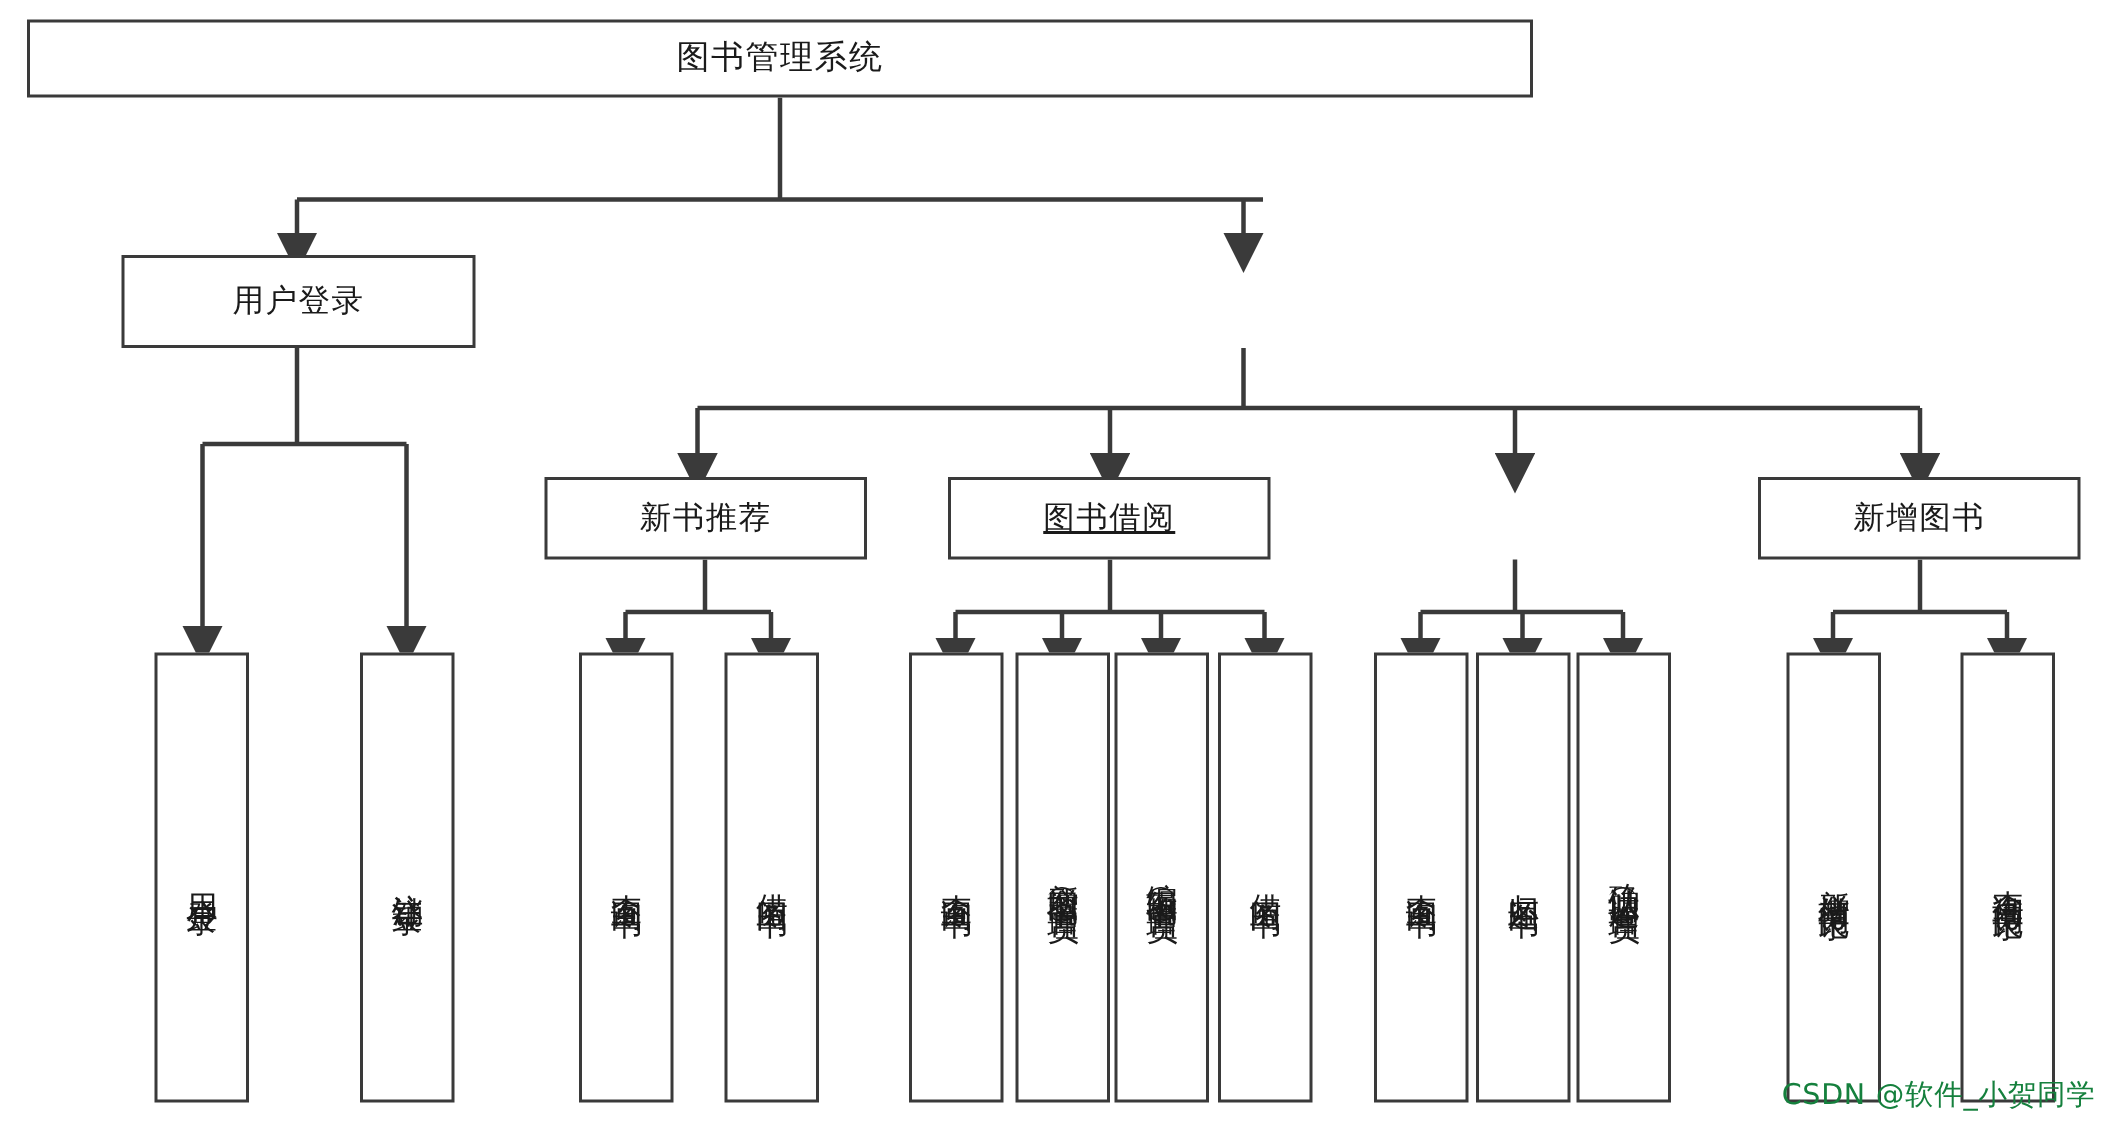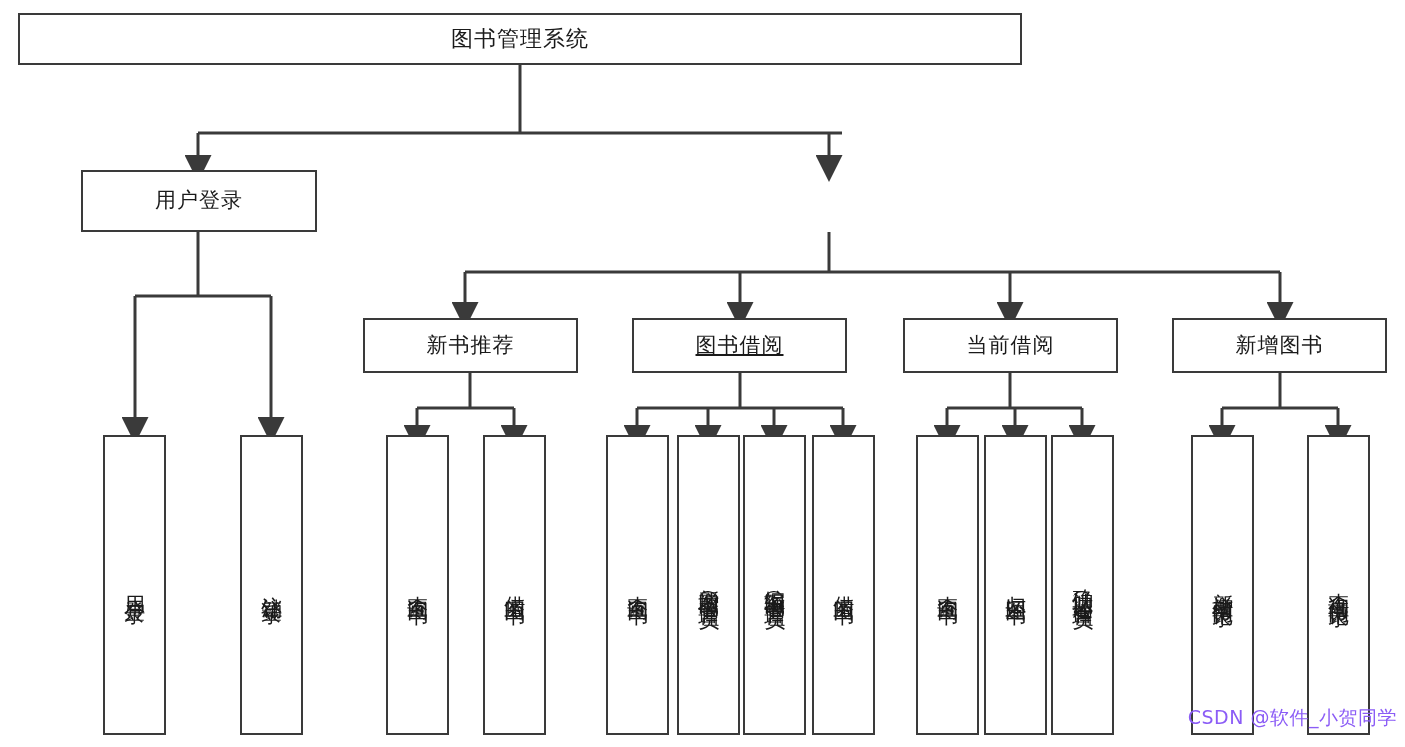--- a/index.html
+++ b/index.html
@@ -51,23 +51,23 @@
     white-space: nowrap;
     padding: 4px 0;
     overflow: hidden;
   }
   .node-root {
     font-size: 22px;
   }
   #watermark {
     position: absolute;
     right: 8px;
-    bottom: 16px;
+    bottom: 4px;
     font-size: 19px;
-    color: #8b5cf6;
+    color: #15803d;
     letter-spacing: 0.5px;
     white-space: nowrap;
     user-select: none;
   }
 </style>
 </head>
 <body>
 
 <div id="canvas">
 
@@ -128,23 +128,20 @@
   <div class="node node-h" style="left:81px;top:170px;width:236px;height:62px;">
     <span>用户登录</span>
   </div>
 
   <div class="node node-h" style="left:363px;top:318px;width:215px;height:55px;">
     <span>新书推荐</span>
   </div>
   <div class="node node-h" style="left:632px;top:318px;width:215px;height:55px;text-decoration:underline;">
     <span>图书借阅</span>
   </div>
-  <div class="node node-h" style="left:903px;top:318px;width:215px;height:55px;">
-    <span>当前借阅</span>
-  </div>
   <div class="node node-h" style="left:1172px;top:318px;width:215px;height:55px;">
     <span>新增图书</span>
   </div>
 
   <div class="node node-v" style="left:103px;top:435px;width:63px;height:300px;">
     <span>用户登录</span>
   </div>
   <div class="node node-v" style="left:240px;top:435px;width:63px;height:300px;">
     <span>注销登录</span>
   </div>

